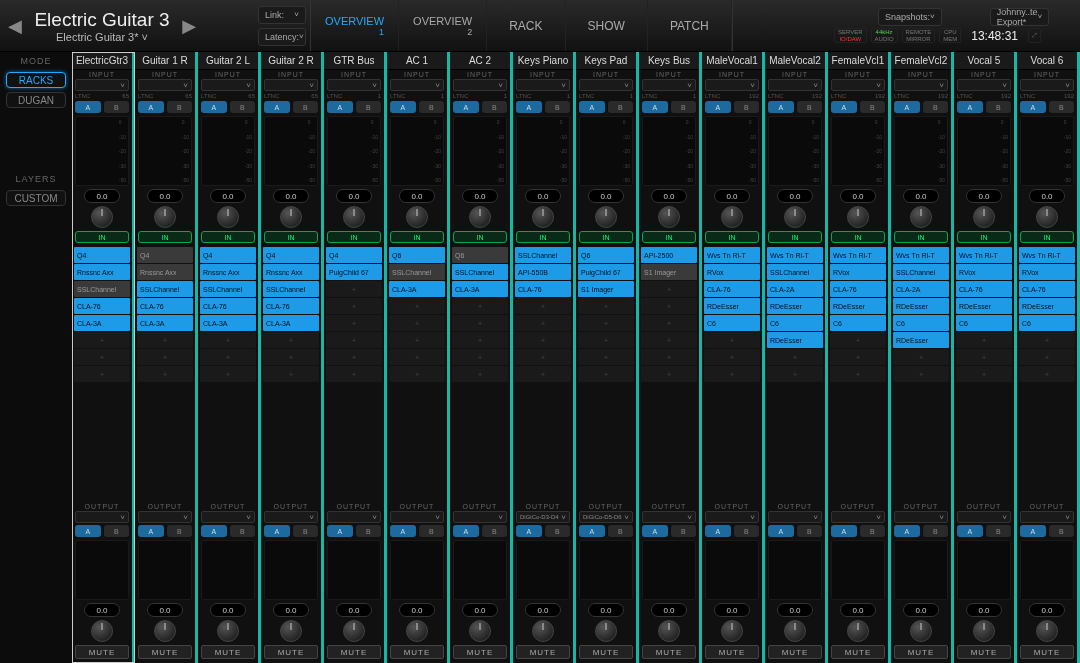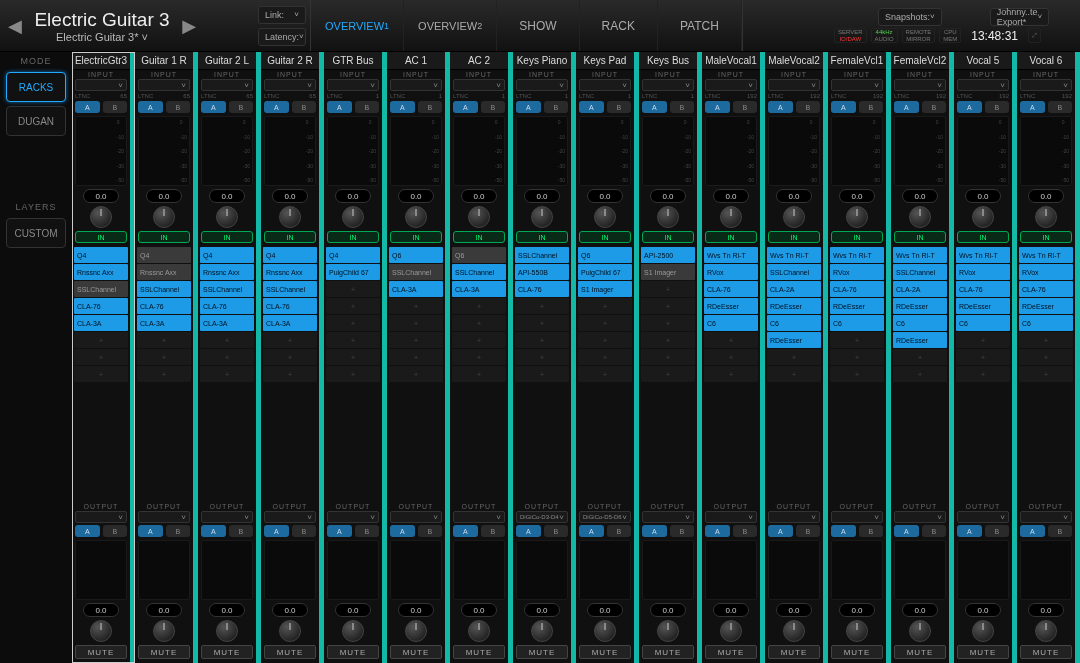--- a/index.html
+++ b/index.html
@@ -9,42 +9,42 @@
   
   .topbar { display:flex; align-items:stretch; height:52px; background:linear-gradient(#2a2a2a,#111); border-bottom:1px solid #000; }
   .title-block { display:flex; align-items:center; padding:0 10px 0 4px; width:210px; }
   .arrow { color:#888; font-size:18px; padding:0 4px; cursor:pointer; }
   .title-text { flex:1; text-align:center; }
   .title-main { font-size:19px; color:#eee; font-weight:400; white-space:nowrap; }
   .title-sub { font-size:11px; color:#bbb; }
   .link-block { display:flex; flex-direction:column; justify-content:center; gap:4px; width:100px; padding:0 4px; }
   .mini-select { display:flex; justify-content:space-between; align-items:center; height:18px; background:#1a1a1a; border:1px solid #333; border-radius:3px; padding:0 6px; font-size:9px; color:#aaa; cursor:pointer;margin-left:44px; }
   .nav-tabs { display:flex; align-items:stretch; border-left:1px solid #333; border-right:1px solid #333; }
-  .nav-tab { display:flex; flex-direction:row; align-items:center; justify-content:center; padding:0 14px; color:#aaa; font-size:11px; cursor:pointer; border-right:1px solid #222; }
+  .nav-tab { display:flex; flex-direction:column; align-items:flex-end; justify-content:center; padding:0 14px; color:#aaa; font-size:11px; cursor:pointer; border-right:1px solid #222; }
   .nav-tab.active { color:#22aaff; }
   .nav-tab .sub { font-size:9px; }
   .nav-wide { padding:0 22px; font-size:12px; }
   .snap-block { display:flex; flex-direction:column; justify-content:center; gap:2px; margin-left:auto; padding:0 4px; width:250px; }
   .snap-row { display:flex; gap:4px; }
   .status-cell { display:flex; flex-direction:column; justify-content:center; align-items:center; font-size:6px; color:#777; padding:0 3px; border:1px solid #222; border-radius:2px; line-height:1.1; }
   .status-cell .g { color:#5c5; } .status-cell .r { color:#f33; }
   .clock { font-size:12px; color:#eee; display:flex; align-items:center; padding:0 6px; }
 
   
   .body { flex:1; display:flex; overflow:hidden; }
 
   .side { width:72px; display:flex; flex-direction:column; background:#0c0c0c; }
   .side-label { text-align:center; font-size:9px; color:#666; padding:4px 0; letter-spacing:1px; }
-  .side-btn { margin:2px 6px; height:30px; border:1px solid #333; border-radius:4px; display:flex; align-items:center; justify-content:center; font-size:10px; color:#888; background:#111; cursor:pointer; }
+  .side-btn { margin:2px 6px; height:16px; border:1px solid #333; border-radius:4px; display:flex; align-items:center; justify-content:center; font-size:10px; color:#888; background:#111; cursor:pointer; }
   .side-btn.active { color:#22aaff; border-color:#22aaff; box-shadow:0 0 4px #1166aa; }
   .side-gap { height:60px; }
 
   
   .strips { flex:1; display:flex; overflow:hidden; }
-  .strip { flex:1; min-width:0; display:flex; flex-direction:column; border-right:5px solid #14b8a6; background:#101010; }
+  .strip { flex:1; min-width:0; display:flex; flex-direction:column; border-right:3px solid #14b8a6; background:#101010; }
   .strip.selected { outline:1px solid #ccc; outline-offset:-1px; }
   .ch-name { text-align:center; font-size:10px; color:#ddd; padding:3px 1px; background:#1a1a1a; border-bottom:1px solid #000; white-space:nowrap; overflow:hidden; }
   .sec-label { text-align:center; font-size:7px; color:#666; letter-spacing:1px; padding:1px 0; }
   .io-select { margin:0 3px 2px; height:12px; background:#1a1a1a; border:1px solid #333; border-radius:2px; display:flex; justify-content:flex-end; align-items:center; color:#888; font-size:7px; padding:0 3px; cursor:pointer; }
   .ltnc { display:flex; justify-content:space-between; margin:0 3px 2px; font-size:6px; color:#555; }
   .ab-row { display:flex; gap:3px; margin:0 3px 3px; }
   .ab { flex:1; height:12px; border-radius:3px; display:flex; align-items:center; justify-content:center; font-size:7px; cursor:pointer; }
   .ab.a { background:#1d6b9e; color:#cde; } .ab.b { background:#2a2a2a; color:#888; }
 
   .meter-area { position:relative; height:70px; margin:0 3px 3px; background:#0a0a0a; border:1px solid #1a1a1a; border-radius:2px; }
@@ -93,24 +93,24 @@
     <div class="nav-tabs" id="nav-tabs">
         <div class="nav-tab active">
           <span>OVERVIEW</span>
           <span class="sub">1</span>
         </div>
         <div class="nav-tab">
           <span>OVERVIEW</span>
           <span class="sub">2</span>
         </div>
         <div class="nav-tab nav-wide">
+          <span>RACK</span>
+        </div>
+        <div class="nav-tab nav-wide">
           <span>SHOW</span>
-        </div>
-        <div class="nav-tab nav-wide">
-          <span>RACK</span>
         </div>
         <div class="nav-tab nav-wide">
           <span>PATCH</span>
         </div>
       </div>
     <div class="snap-block">
       <div class="snap-row">
         <div class="mini-select" style="flex:1">
             <span>Snapshots:</span>
             <span class="chev">˅</span>

